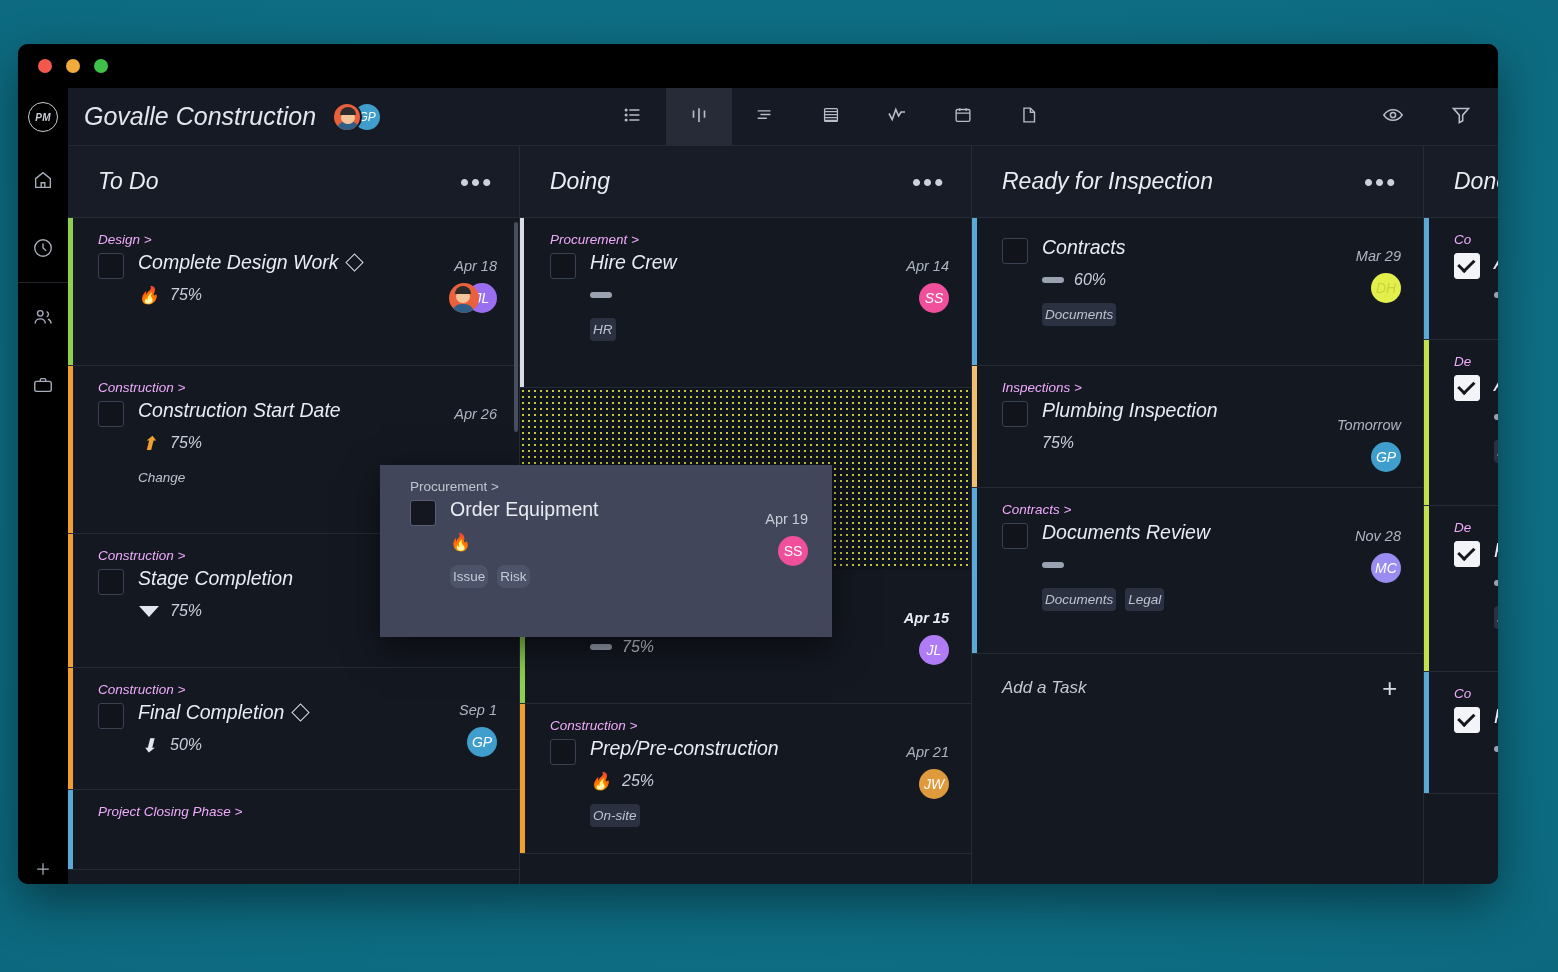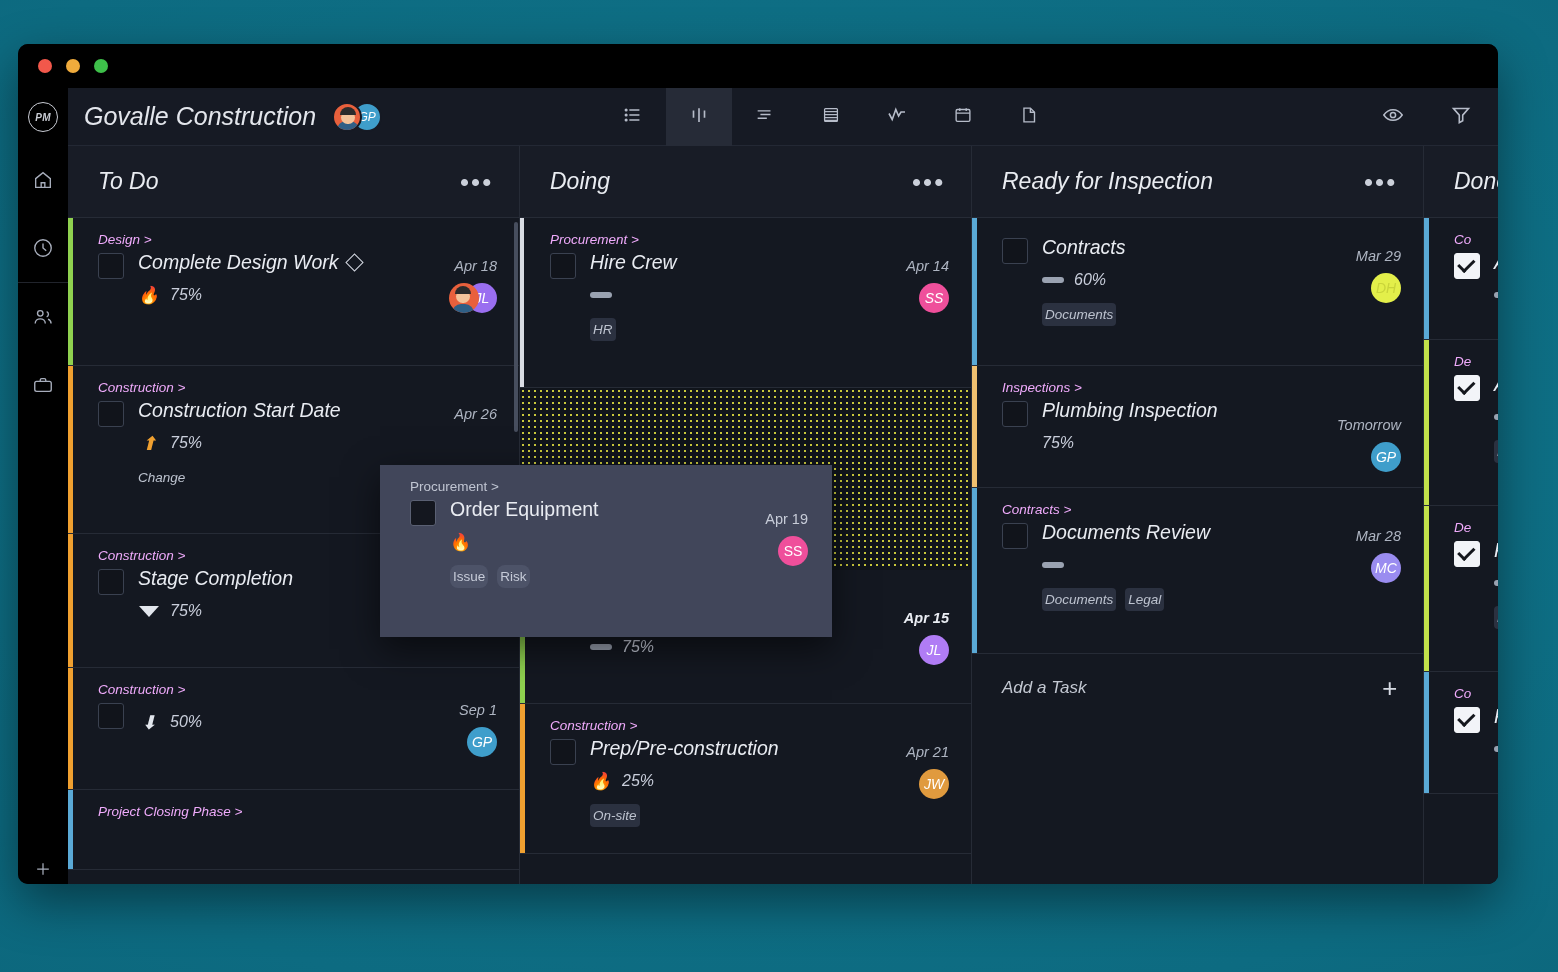--- a/index.html
+++ b/index.html
@@ -500,20 +500,24 @@
                 </div>
               </div>
             </div>
 
             <div class="card" style="min-height:122px">
               <div class="stripe" style="background:#f0a030"></div>
               <div class="crumb">Construction &gt;</div>
               <div class="card-row">
                 <div class="chk"></div>
                 <div class="card-main">
+                  <div class="title-line">
+                    <div class="card-title">Final Completion</div>
+                    <span class="diamond"></span>
+                  </div>
                   <div class="prog">
                     <span class="prog-icon arr-dn" style="color:#e2e6ed">⬇</span>
                     <span class="prog-text">50%</span>
                   </div>
                 </div>
               </div>
               <div class="meta" style="top:34px">
                 <div class="due">Sep 1</div>
                 <div class="assignees">
                   <div class="ava" style="background:#3f9ecb">GP</div>
@@ -705,21 +709,21 @@
                       </span>
                     <span class="prog-text"></span>
                   </div>
                   <div class="tags">
                     <span class="tag">Documents</span>
                     <span class="tag">Legal</span>
                   </div>
                 </div>
               </div>
               <div class="meta">
-                <div class="due">Mar 28</div>
+                <div class="due">Nov 28</div>
                 <div class="assignees">
                   <div class="ava" style="background:#9a8cf0">MC</div>
                 </div>
               </div>
             </div>
 
             <div style="height:68px;display:flex;align-items:center;padding:0 26px 0 30px;">
               <div class="addtask">Add a Task</div>
               <div class="plus">+</div>
             </div>

